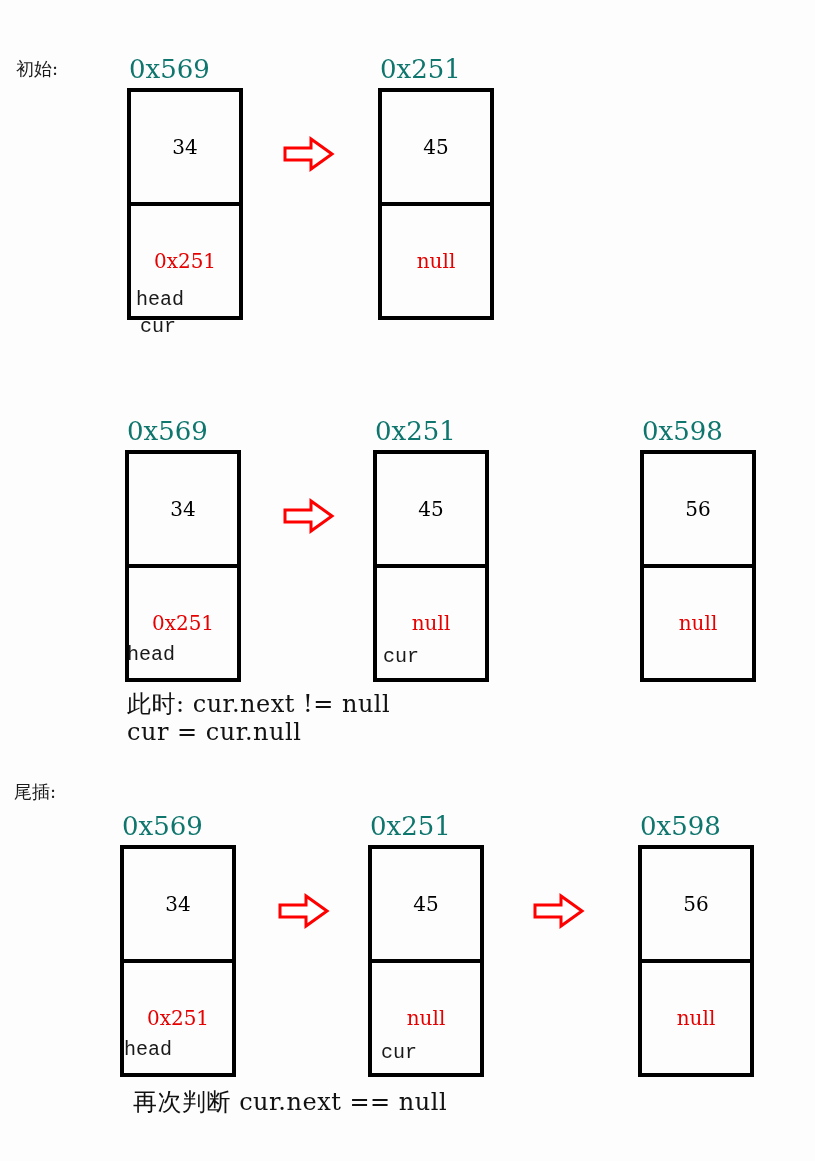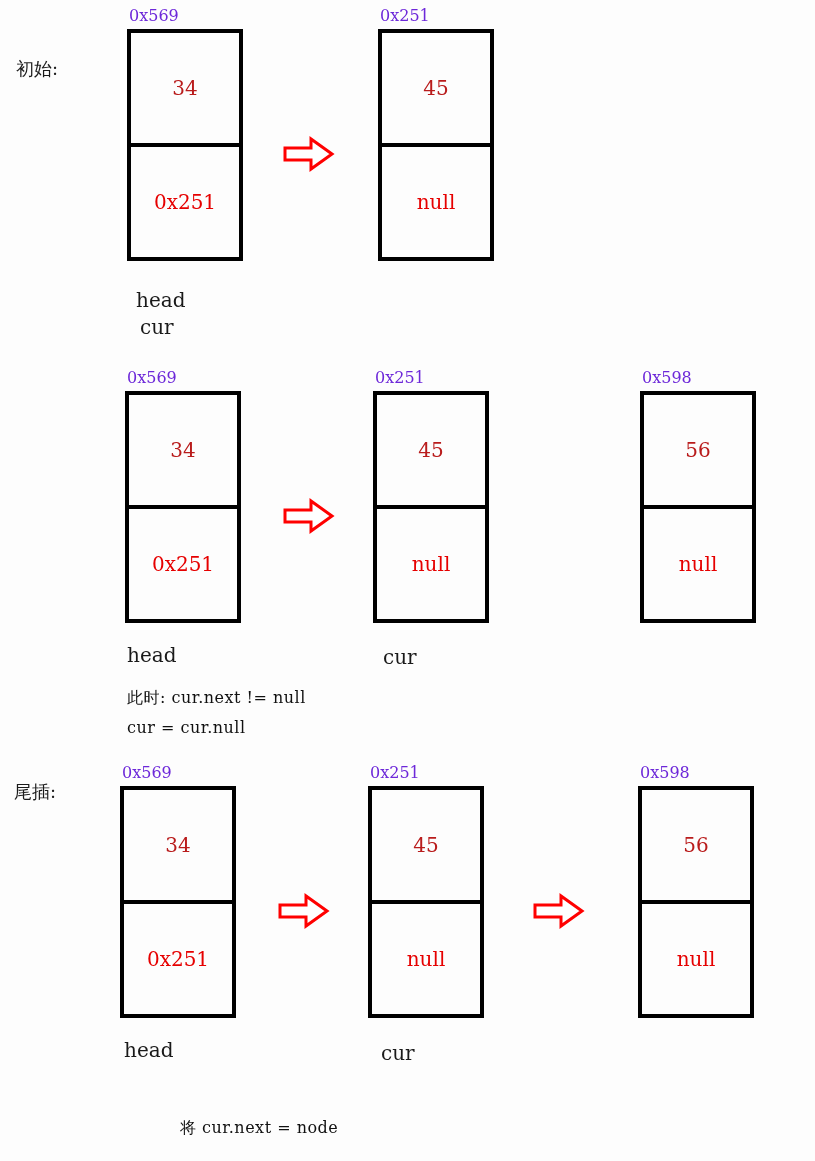--- a/index.html
+++ b/index.html
@@ -19,57 +19,59 @@
     position: absolute;
     font-size: 18px;
     color: #1a1a1a;
     white-space: nowrap;
   }
   .node {
     position: absolute;
     width: 116px;
   }
   .addr {
-    font-size: 16px;
-    color: #6d28d9;
+    font-size: 26px;
+    color: #0f766e;
     margin-bottom: 4px;
     padding-left: 2px;
     white-space: nowrap;
+    margin-top: 48px;
   }
   .box {
     border: 4px solid #000;
     background: #fdfdfd;
     width: 108px;
   }
   .cell {
     height: 110px;
     display: flex;
     align-items: center;
     justify-content: center;
     font-size: 20px;
   }
   .cell.value {
     border-bottom: 4px solid #000;
-    color: #b91c1c;
+    color: #000000;
   }
   .cell.next {
     color: #e60000;
   }
   .plabel {
     position: absolute;
     font-size: 20px;
     color: #1a1a1a;
     white-space: nowrap;
+    font-family: Liberation Mono, monospace;
   }
   .arrow {
     position: absolute;
   }
   .annot {
     position: absolute;
-    font-size: 16px;
+    font-size: 24px;
     color: #111;
     white-space: nowrap;
     letter-spacing: 0.5px;
   }
 </style>
 </head>
 <body>
 
 <div class="canvas">
 
@@ -162,15 +164,15 @@
     <div class="addr">0x598</div>
     <div class="box">
       <div class="cell value">56</div>
       <div class="cell next">null</div>
     </div>
   </div>
 
   <div class="plabel" style="left:124px; top:1038px;">head</div>
   <div class="plabel" style="left:381px; top:1041px;">cur</div>
 
-  <div class="annot" style="left:180px; top:1118px;">将 cur.next = node</div>
+  <div class="annot" style="left:133px; top:1086px;">再次判断 cur.next == null</div>
 
 </div>
 
 </body></html>

